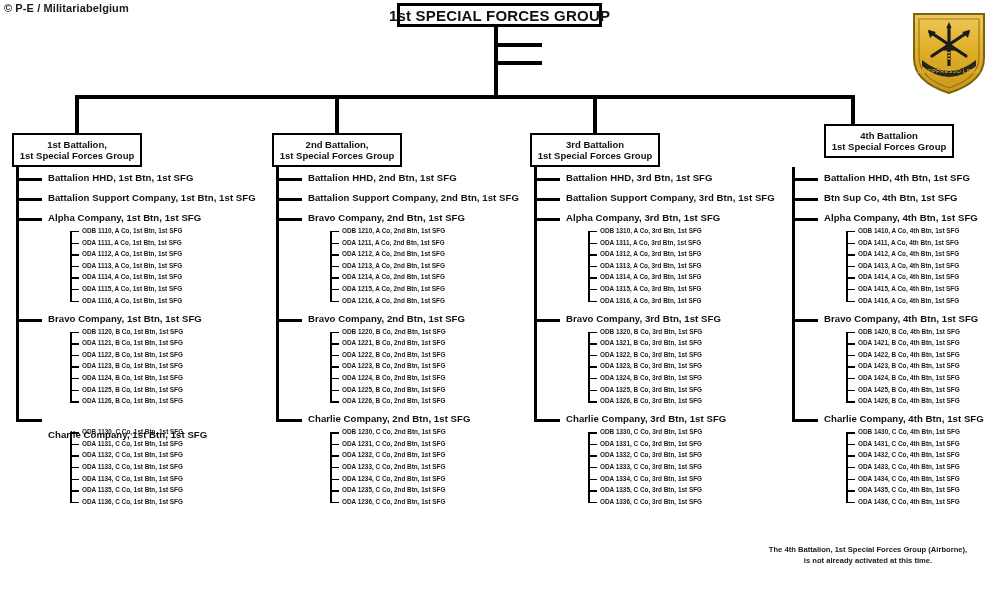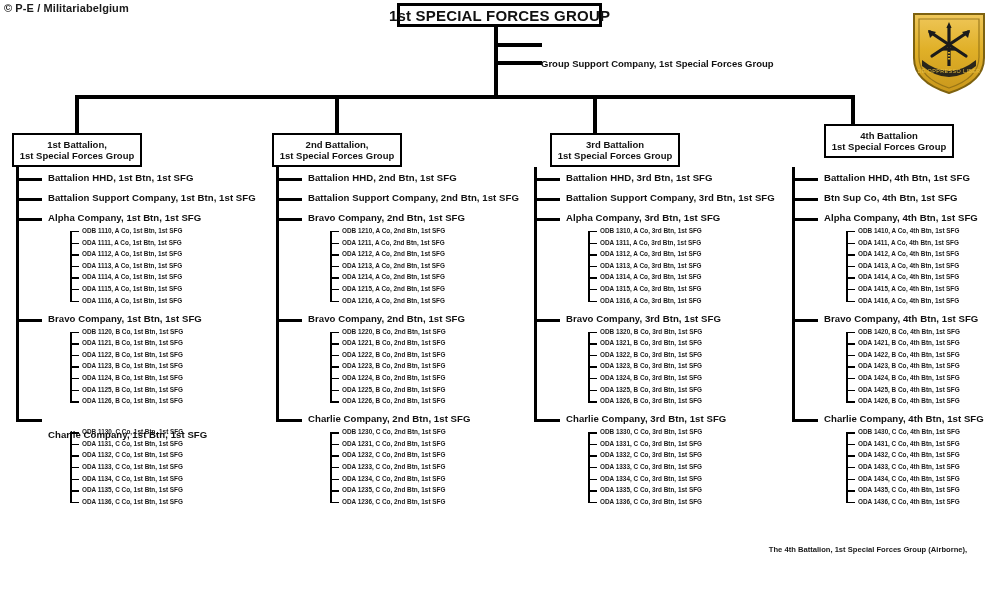--- a/index.html
+++ b/index.html
@@ -142,21 +142,20 @@
       <div class="vline" style="left: 494px; top: 27px; width: 4px; height: 68px;"></div>
       <div class="hline" style="left: 494px; top: 43px; width: 48px; height: 4px;"></div>
       <div class="hline" style="left: 494px; top: 61px; width: 48px; height: 4px;"></div>
       <div class="hline" style="left: 77px; top: 95px; width: 776px; height: 4px;"></div>
       <div class="vline" style="left: 75px; top: 95px; width: 4px; height: 40px;"></div>
       <div class="vline" style="left: 335px; top: 95px; width: 4px; height: 40px;"></div>
       <div class="vline" style="left: 593px; top: 95px; width: 4px; height: 40px;"></div>
       <div class="vline" style="left: 851px; top: 95px; width: 4px; height: 40px;"></div>
     </div>
 
-  <div class="group-staff" style="left:541px; top:58px;">Group Support Company,  1st Special Forces Group</div>
 
   <div id="battalions">
       <div class="bn-box" style="left: 12px; top: 133px;">
         <div class="l1">1st Battalion,</div>
         <div class="l2">1st Special Forces Group</div>
       </div>
       <div class="unit-label" style="left: 48px; top: 172px;">Battalion HHD,  1st Btn, 1st SFG</div>
       <div class="hline" style="left: 16px; top: 178px; width: 26px; height: 3px;"></div>
       <div class="unit-label" style="left: 48px; top: 192px;">Battalion  Support Company, 1st Btn,  1st SFG</div>
       <div class="hline" style="left: 16px; top: 198px; width: 26px; height: 3px;"></div>
@@ -265,21 +264,21 @@
       <div class="oda-label" style="left: 342px; top: 463px;">ODA 1233, C Co, 2nd Btn,  1st SFG</div>
       <div class="hline" style="left: 330px; top: 467px; width: 9px; height: 1.4px;"></div>
       <div class="oda-label" style="left: 342px; top: 474.6px;">ODA 1234, C Co, 2nd Btn,  1st SFG</div>
       <div class="hline" style="left: 330px; top: 478.6px; width: 9px; height: 1.4px;"></div>
       <div class="oda-label" style="left: 342px; top: 486.2px;">ODA 1235, C Co, 2nd Btn,  1st SFG</div>
       <div class="hline" style="left: 330px; top: 490.2px; width: 9px; height: 1.4px;"></div>
       <div class="oda-label" style="left: 342px; top: 497.8px;">ODA 1236, C Co, 2nd Btn,  1st SFG</div>
       <div class="hline" style="left: 330px; top: 501.8px; width: 9px; height: 1.4px;"></div>
       <div class="vline" style="left: 330px; top: 432.2px; width: 1.6px; height: 71px;"></div>
       <div class="vline" style="left: 276px; top: 167px; width: 3px; height: 255.2px;"></div>
-      <div class="bn-box" style="left: 550px; top: 133px;">
+      <div class="bn-box" style="left: 530px; top: 133px;">
         <div class="l1">3rd Battalion</div>
         <div class="l2">1st Special Forces Group</div>
       </div>
       <div class="unit-label" style="left: 566px; top: 172px;">Battalion HHD,  3rd Btn, 1st SFG</div>
       <div class="hline" style="left: 534px; top: 178px; width: 26px; height: 3px;"></div>
       <div class="unit-label" style="left: 566px; top: 192px;">Battalion  Support Company, 3rd Btn,  1st SFG</div>
       <div class="hline" style="left: 534px; top: 198px; width: 26px; height: 3px;"></div>
       <div class="unit-label" style="left: 566px; top: 212px;">Alpha Company, 3rd Btn,  1st SFG</div>
       <div class="hline" style="left: 534px; top: 218px; width: 26px; height: 3px;"></div>
       <div class="oda-label" style="left: 600px; top: 227px;">ODB 1310, A Co, 3rd Btn,  1st SFG</div>
@@ -389,20 +388,21 @@
       <div class="oda-label" style="left: 858px; top: 486.2px;">ODA 1435, C Co, 4th Btn,  1st SFG</div>
       <div class="hline" style="left: 846px; top: 490.2px; width: 9px; height: 1.4px;"></div>
       <div class="oda-label" style="left: 858px; top: 497.8px;">ODA 1436, C Co, 4th Btn,  1st SFG</div>
       <div class="hline" style="left: 846px; top: 501.8px; width: 9px; height: 1.4px;"></div>
       <div class="vline" style="left: 846px; top: 432.2px; width: 1.6px; height: 71px;"></div>
       <div class="vline" style="left: 792px; top: 167px; width: 3px; height: 255.2px;"></div>
     </div>
 
   <div class="footnote">
     <div>The 4th Battalion, 1st Special Forces Group (Airborne),</div>
+    <div>is not already activated at this time.</div>
   </div>
 
   <div class="patch">
     <svg viewBox="0 0 82 88" width="82" height="88" xmlns="http://www.w3.org/2000/svg">
       <defs>
         <linearGradient id="goldg" x1="0" y1="0" x2="0" y2="1">
           <stop offset="0%" stop-color="#EFC75A"></stop>
           <stop offset="45%" stop-color="#E0B028"></stop>
           <stop offset="100%" stop-color="#C9971B"></stop>
         </linearGradient>

